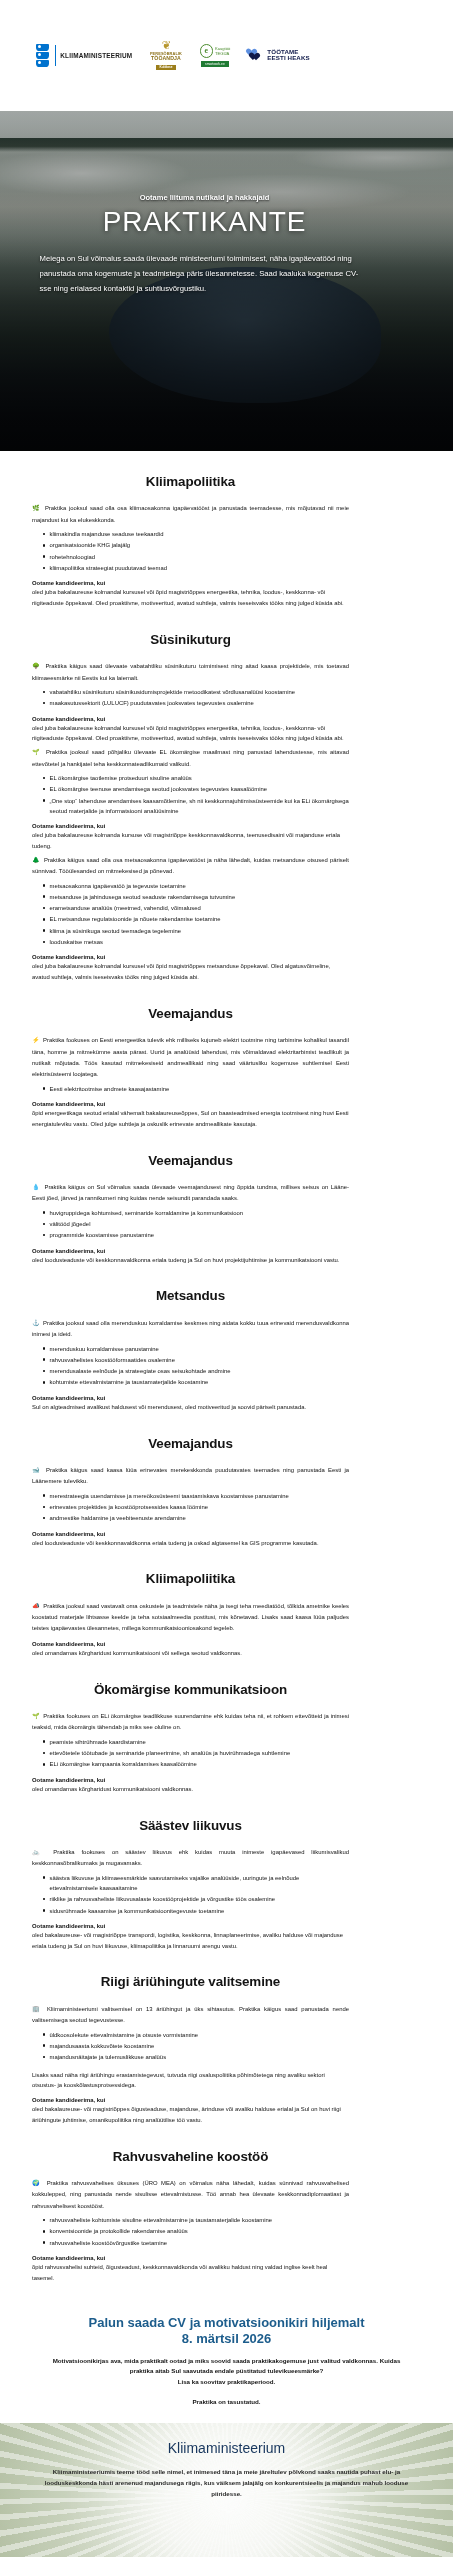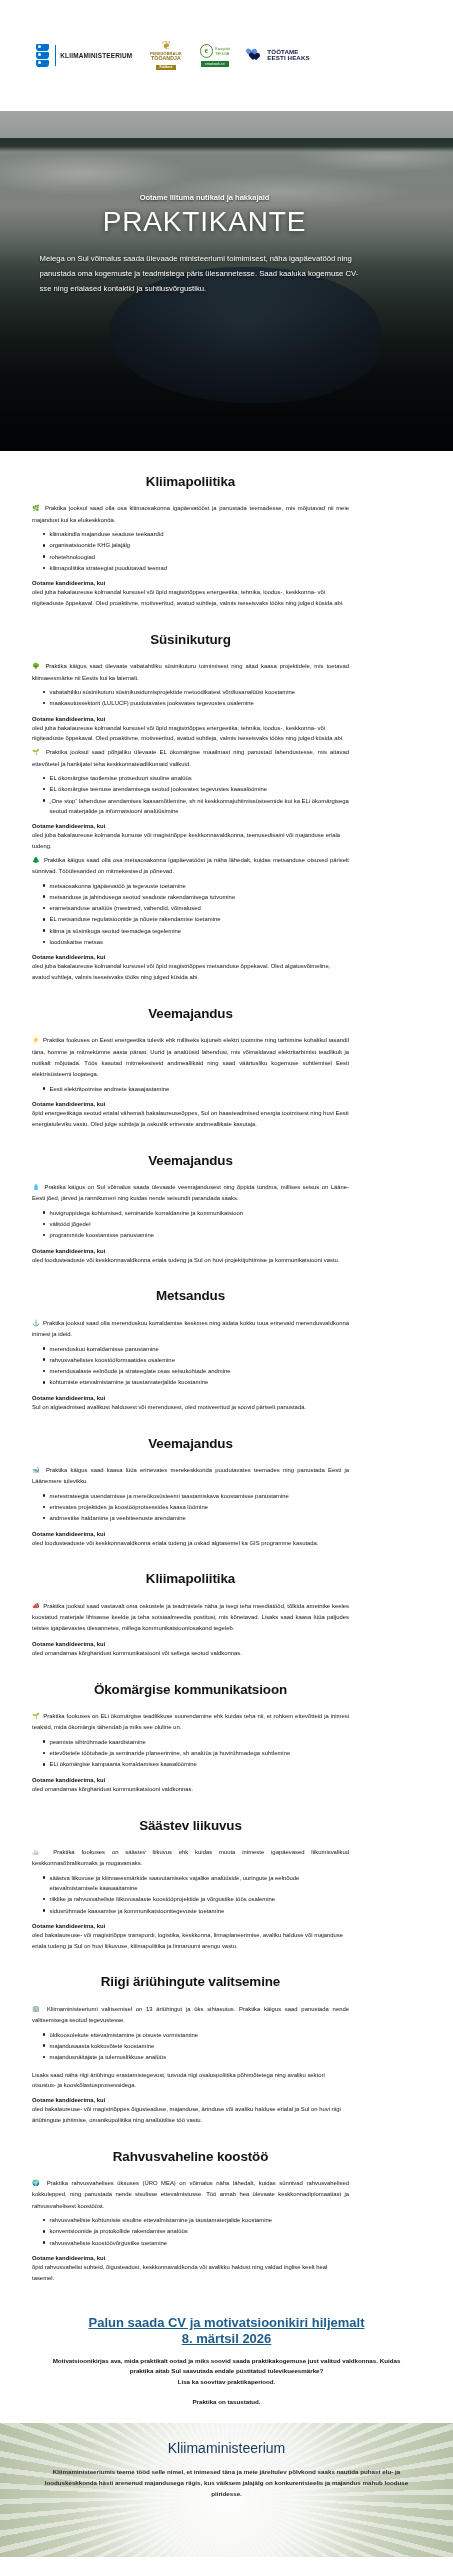--- a/index.html
+++ b/index.html
@@ -202,21 +202,20 @@
   .cta {
     width: 453px;
     padding: 29px 36px 17.5px;
     text-align: center;
     background: #ffffff;
   }
   .cta-title {
     color: #1d5d8c;
     font-size: 13px; font-weight: 700; line-height: 1.28;
     margin: 0 0 8.2px;
-    text-decoration: underline;
   }
   .cta-body {
     font-size: 6.2px; font-weight: 700; line-height: 1.66;
     color: #141414; margin: 0 auto; width: 350px;
   }
   .cta-note {
     font-size: 6.2px; font-weight: 700; color: #141414; margin-top: 11.3px;
   }
 
   

